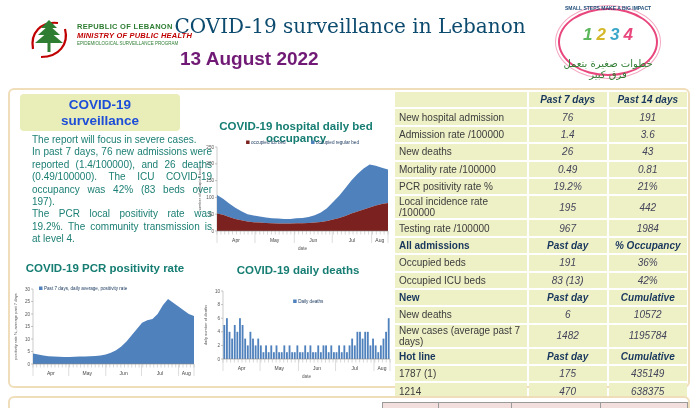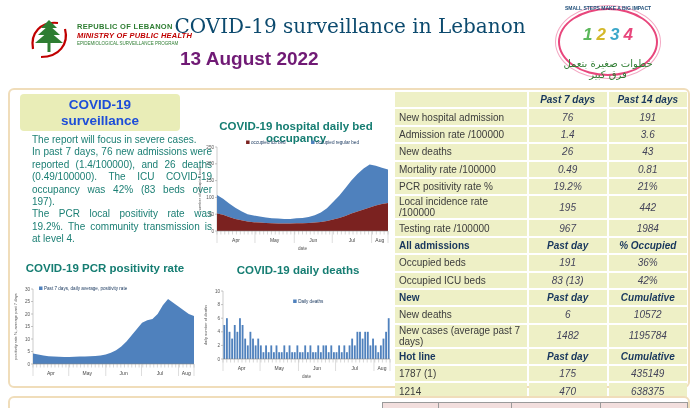--- a/index.html
+++ b/index.html
@@ -452,21 +452,21 @@
             <td class="val">442</td>
           </tr>
           <tr>
             <td class="lbl">Testing rate /100000</td>
             <td class="val">967</td>
             <td class="val">1984</td>
           </tr>
           <tr class="bold">
             <td class="lbl">All admissions</td>
             <td class="val">Past day</td>
-            <td class="val">% Occupied</td>
+            <td class="val">% Occupancy</td>
           </tr>
           <tr>
             <td class="lbl">Occupied beds</td>
             <td class="val">191</td>
             <td class="val">36%</td>
           </tr>
           <tr>
             <td class="lbl">Occupied ICU beds</td>
             <td class="val">83 (13)</td>
             <td class="val">42%</td>

